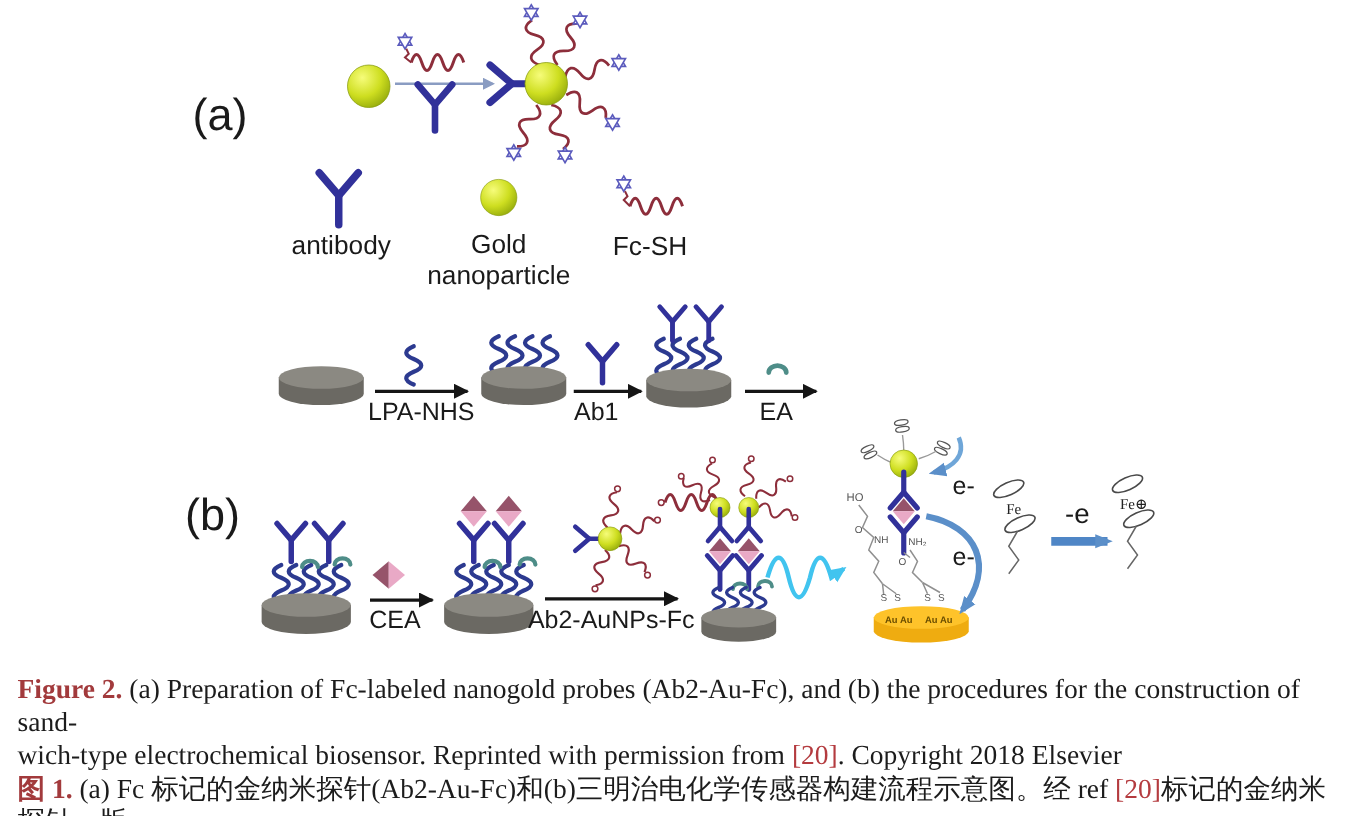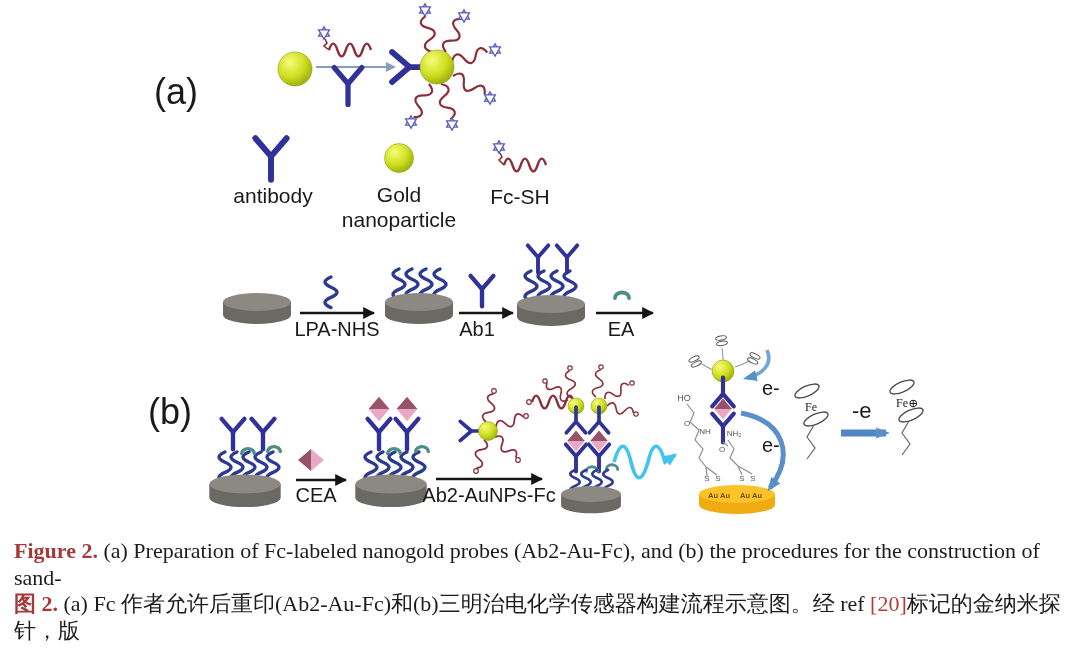--- a/index.html
+++ b/index.html
@@ -285,15 +285,18 @@
     </g>
   </g>
 </svg>
 </div>
 
 <div class="caption">
   <p>
     <span class="cap-label">Figure 2.</span><span> (a) Preparation of Fc-labeled nanogold probes (Ab2-Au-Fc), and (b) the procedures for the construction of sand-</span>
   </p>
   <p>
-    <span class="cap-label">图 2.</span><span> (a) Fc 作者允许后重印(Ab2-Au-Fc)和(b)三明治电化学传感器构建流程示意图。经 ref </span><span class="cap-ref">[20]</span><span>标记的金纳米探针，版</span>
+    <span>wich-type electrochemical biosensor. Reprinted with permission from </span><span class="cap-ref">[20]</span><span>. Copyright 2018 Elsevier</span>
+  </p>
+  <p>
+    <span class="cap-label">图 1.</span><span> (a) Fc 标记的金纳米探针(Ab2-Au-Fc)和(b)三明治电化学传感器构建流程示意图。经 ref </span><span class="cap-ref">[20]</span><span>标记的金纳米探针，版</span>
   </p>
 </div>
 
 </body></html>

